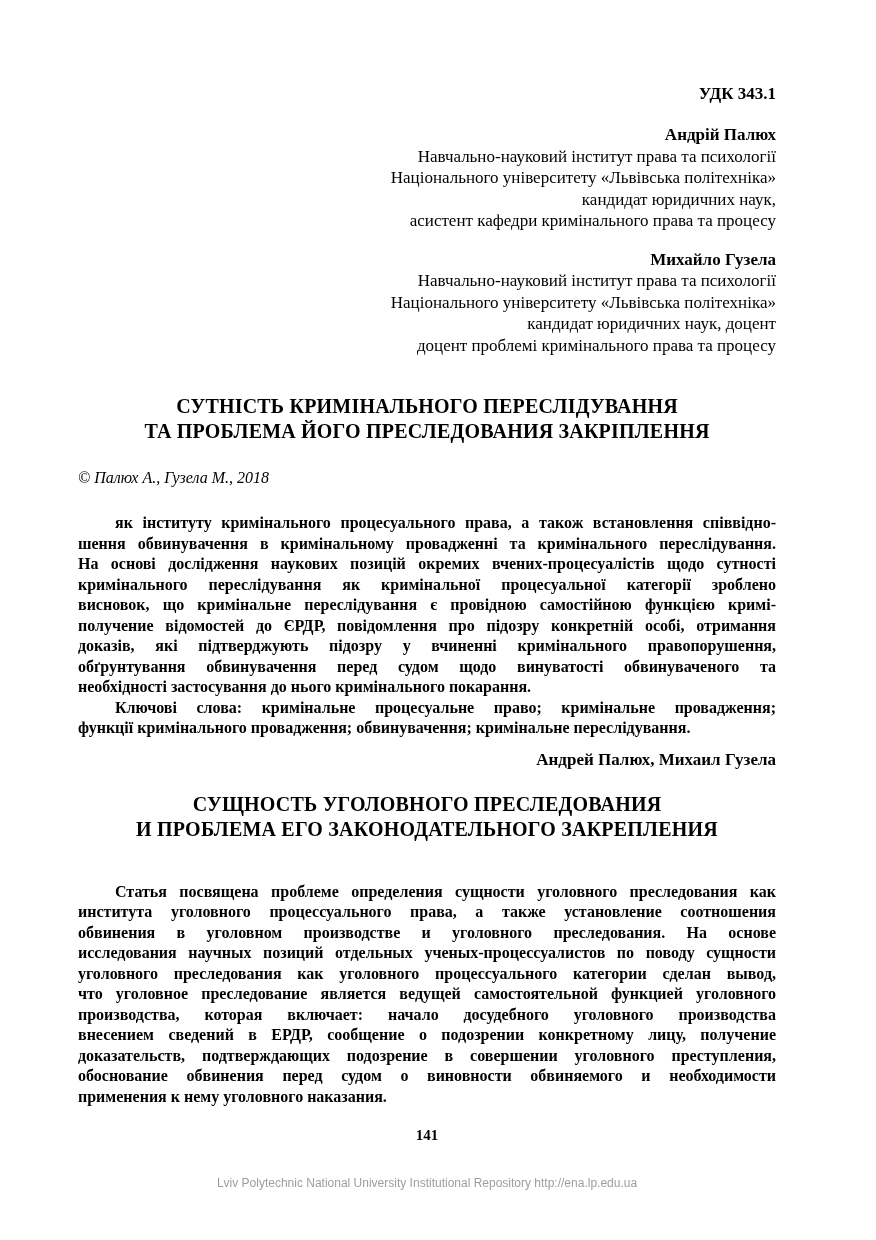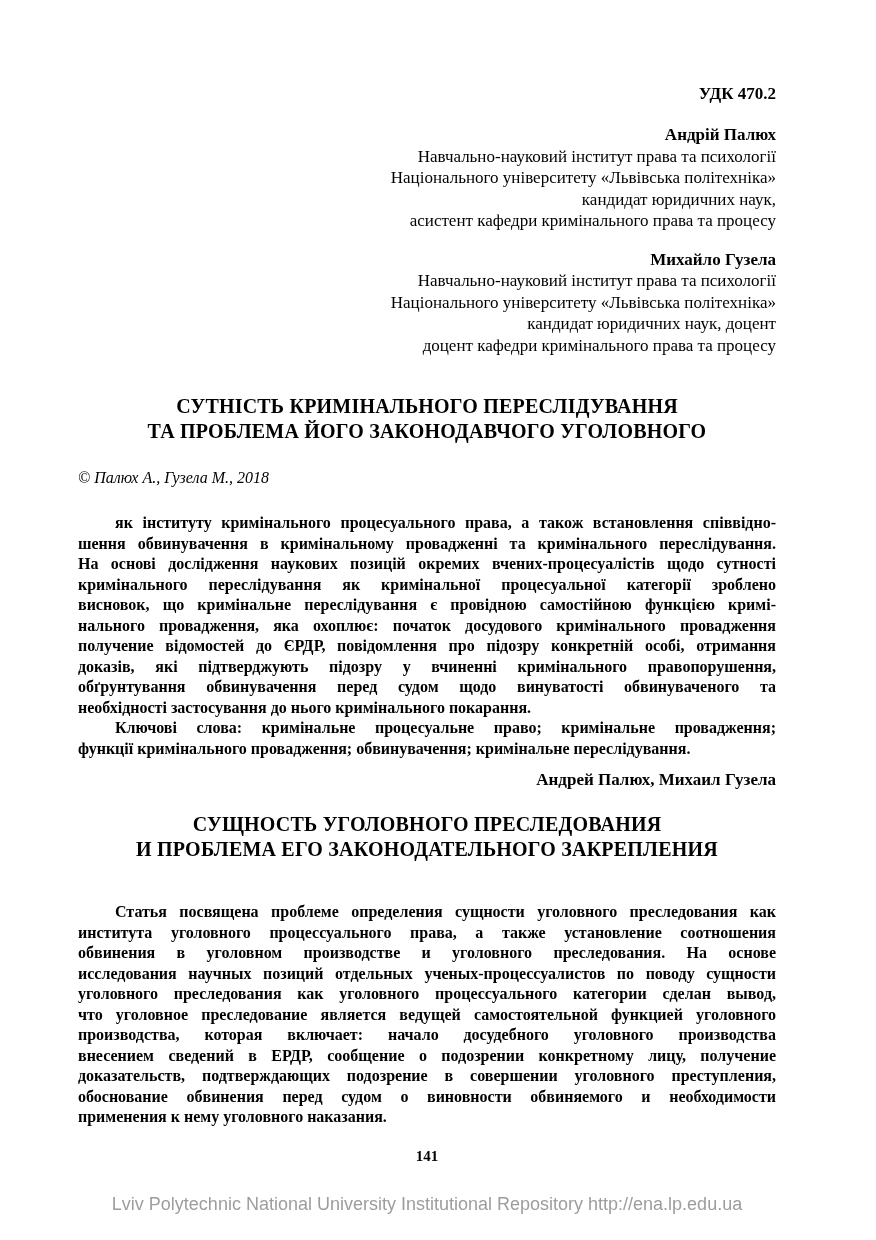--- a/index.html
+++ b/index.html
@@ -66,68 +66,67 @@
   .page-num {
     margin-top: 18px;
     font-size: 15px;
     line-height: 20px;
     text-align: center;
     font-weight: bold;
   }
   .footer {
     margin-top: 28px;
     font-family: "Liberation Sans", sans-serif;
-    font-size: 18px;
+    font-size: 12px;
     line-height: 20px;
     text-align: center;
     color: #9d9d9d;
   }
 </style>
 </head>
 <body>
 
 <div class="doc">
   <div class="content">
 
-    <div class="udc">УДК 470.2</div>
+    <div class="udc">УДК 343.1</div>
 
     <div class="author-block author-block-1">
       <div class="author-name">Андрій Палюх</div>
       <div class="right-par">
           <div class="line">Навчально-науковий інститут права та психології</div>
           <div class="line">Національного університету «Львівська політехніка»</div>
           <div class="line">кандидат юридичних наук,</div>
           <div class="line">асистент кафедри кримінального права та процесу</div>
         </div>
     </div>
 
     <div class="author-block author-block-2">
       <div class="author-name">Михайло Гузела</div>
       <div class="right-par">
           <div class="line">Навчально-науковий інститут права та психології</div>
           <div class="line">Національного університету «Львівська політехніка»</div>
           <div class="line">кандидат юридичних наук, доцент</div>
-          <div class="line">доцент кафедри кримінального права та процесу</div>
+          <div class="line">доцент проблемі кримінального права та процесу</div>
         </div>
     </div>
 
     <div class="article-title title-uk center-par">
         <div class="line">СУТНІСТЬ КРИМІНАЛЬНОГО ПЕРЕСЛІДУВАННЯ</div>
-        <div class="line">ТА ПРОБЛЕМА ЙОГО ЗАКОНОДАВЧОГО УГОЛОВНОГО</div>
+        <div class="line">ТА ПРОБЛЕМА ЙОГО ПРЕСЛЕДОВАНИЯ ЗАКРІПЛЕННЯ</div>
       </div>
 
     <div class="copyright">© Палюх А., Гузела М., 2018</div>
 
     <div class="body-par abstract-uk justify-par">
         <div class="line">як інституту кримінального процесуального права, а також встановлення співвідно-</div>
         <div class="line">шення обвинувачення в кримінальному провадженні та кримінального переслідування.</div>
         <div class="line">На основі дослідження наукових позицій окремих вчених-процесуалістів щодо сутності</div>
         <div class="line">кримінального переслідування як кримінальної процесуальної категорії зроблено</div>
         <div class="line">висновок, що кримінальне переслідування є провідною самостійною функцією кримі-</div>
-        <div class="line">нального провадження, яка охоплює: початок досудового кримінального провадження</div>
         <div class="line">получение відомостей до ЄРДР, повідомлення про підозру конкретній особі, отримання</div>
         <div class="line">доказів, які підтверджують підозру у вчиненні кримінального правопорушення,</div>
         <div class="line">обґрунтування обвинувачення перед судом щодо винуватості обвинуваченого та</div>
         <div class="line">необхідності застосування до нього кримінального покарання.</div>
       </div>
 
     <div class="body-par justify-par">
         <div class="line">Ключові слова: кримінальне процесуальне право; кримінальне провадження;</div>
         <div class="line">функції кримінального провадження; обвинувачення; кримінальне переслідування.</div>
       </div>

